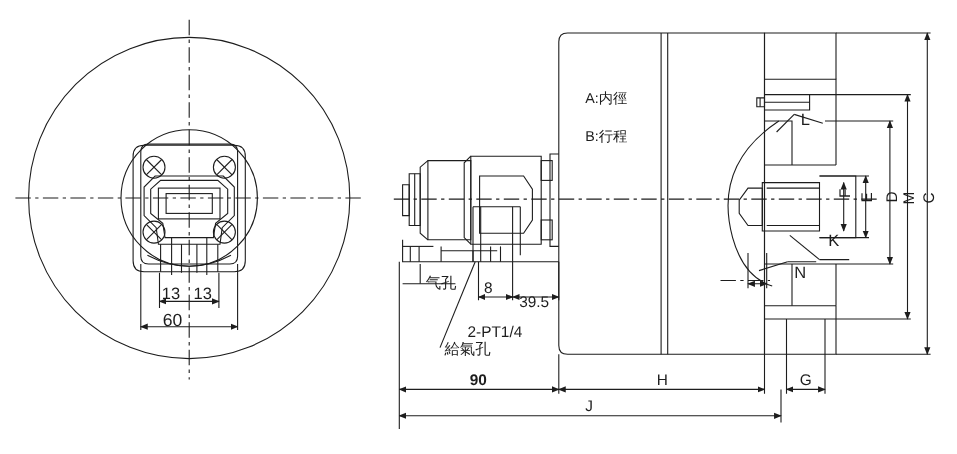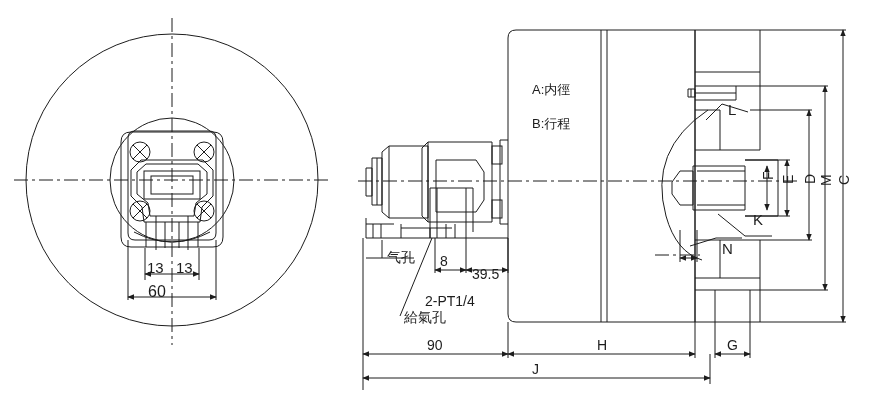--- a/index.html
+++ b/index.html
@@ -226,21 +226,21 @@
 
   <div class="lbl" style="left:532px;top:81px;font-size:13px;text-align:center;">A:内徑</div>
   <div class="lbl" style="left:532px;top:97px;font-size:13px;margin-top:18px;">B:行程</div>
 
   <div class="lbl" style="left:387px;top:249px;font-size:14px;text-align:right;">气孔</div>
   <div class="lbl" style="left:425px;top:293px;font-size:14px;">2-PT1/4</div>
   <div class="lbl" style="left:404px;top:309px;font-size:14px;">給氣孔</div>
 
   <div class="lbl" style="left:440px;top:253px;font-size:14px;">8</div>
   <div class="lbl" style="left:472px;top:266px;font-size:14px;">39.5</div>
-  <div class="lbl" style="left:427px;top:337px;font-size:14px;">90</div>
+  <div class="lbl" style="left:427px;top:337px;font-size:14px;font-weight:bold;">90</div>
   <div class="lbl" style="left:597px;top:337px;font-size:14px;">H</div>
   <div class="lbl" style="left:727px;top:337px;font-size:14px;">G</div>
   <div class="lbl" style="left:532px;top:361px;font-size:14px;">J</div>
 
   <div class="lbl" style="left:760px;top:180px;font-size:14px;transform:rotate(-90deg);transform-origin:left top;">F</div>
   <div class="lbl" style="left:780px;top:184px;font-size:14px;transform:rotate(-90deg);transform-origin:left top;">E</div>
   <div class="lbl" style="left:802px;top:184px;font-size:14px;transform:rotate(-90deg);transform-origin:left top;">D</div>
   <div class="lbl" style="left:818px;top:186px;font-size:14px;transform:rotate(-90deg);transform-origin:left top;">M</div>
   <div class="lbl" style="left:836px;top:185px;font-size:14px;transform:rotate(-90deg);transform-origin:left top;">C</div>
 

